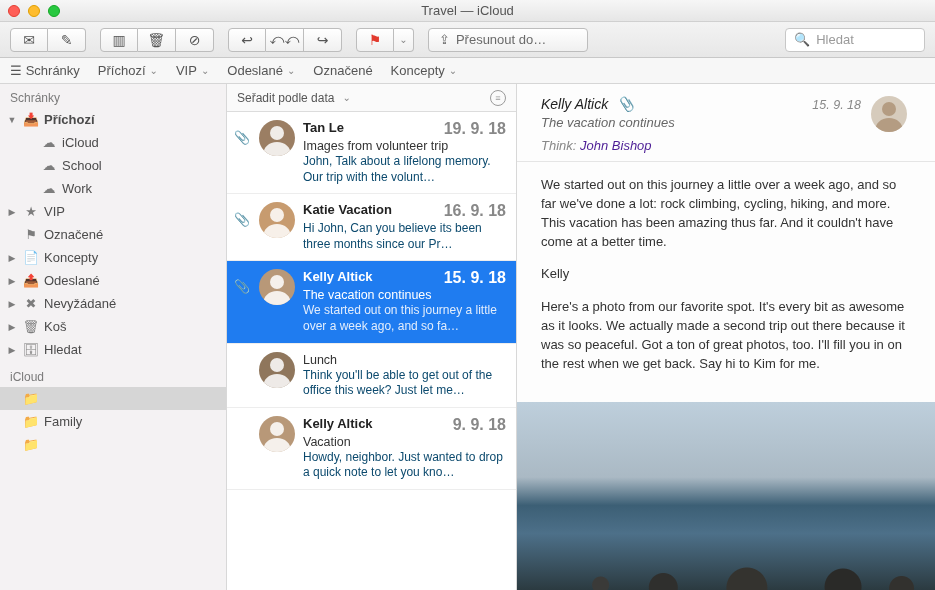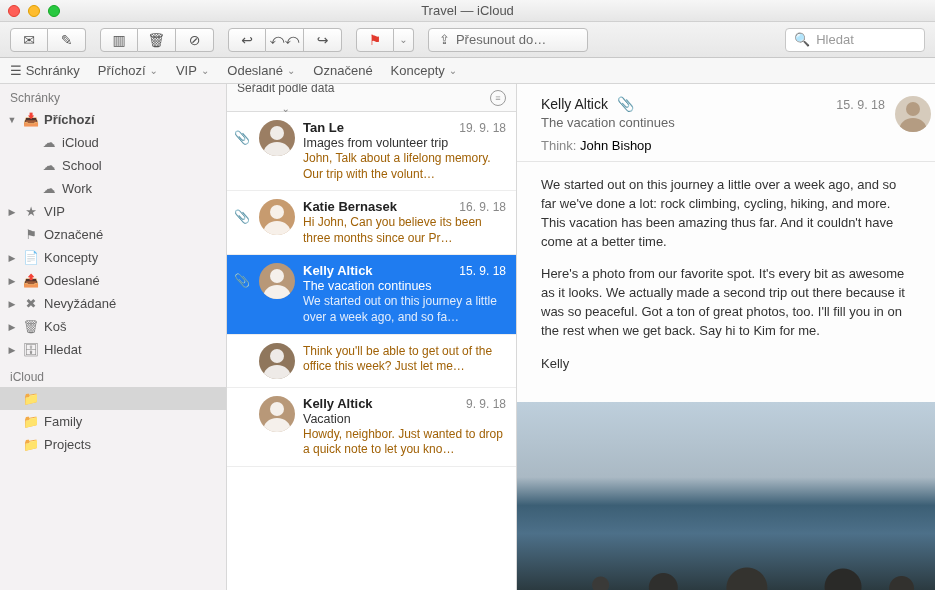--- a/index.html
+++ b/index.html
@@ -107,21 +107,21 @@
     overflow:hidden;
   }
   .ml-header {
     height:28px;
     border-bottom:1px solid #dcdcdc;
     background:#fafafa;
     display:flex; align-items:center; padding:0 10px;
     color:#555; font-size:12px;
     justify-content:space-between;
   }
-  .ml-header .left { display:flex; align-items:center; gap:8px;flex-direction:column; }
+  .ml-header .left { display:flex; align-items:center; gap:8px; }
   .ml-filter {
     width:16px;height:16px;border-radius:50%;border:1.5px solid #9a9a9a;
     display:flex;align-items:center;justify-content:center;font-size:9px;color:#9a9a9a;
   }
   .msg {
     display:flex;
     padding:8px 10px 8px 6px;
     border-bottom:1px solid #ededed;
     gap:8px;
     align-items:flex-start;
@@ -130,45 +130,45 @@
   .avatar {
     width:36px;height:36px;border-radius:50%;
     background:#c8c2b8;
     flex-shrink:0;
     display:flex;align-items:center;justify-content:center;
     color:#fff;font-weight:600;font-size:14px;
     overflow:hidden;
   }
   .avatar svg { width:100%; height:100%; }
   .msg-body { flex:1; min-width:0; }
-  .msg-line1 { display:flex; justify-content:space-between; align-items:flex-end; }
+  .msg-line1 { display:flex; justify-content:space-between; align-items:flex-start; }
   .msg-sender { font-weight:600; font-size:13px; color:#222; }
-  .msg-date { font-size:12px; color:#888; }
+  .msg-date { font-size:16px; color:#888;font-weight:bold; }
   .msg-subject { font-size:12.5px; color:#333; margin-top:1px; white-space:nowrap; overflow:hidden; text-overflow:ellipsis;}
-  .msg-preview { font-size:12px; color:#a16207; margin-top:1px; line-height:1.3; max-height:2.6em; overflow:hidden; }
+  .msg-preview { font-size:12px; color:#0c4a6e; margin-top:1px; line-height:1.3; max-height:2.6em; overflow:hidden; }
   .msg.selected { background:#1f7cf0; }
   .msg.selected .msg-sender,
   .msg.selected .msg-subject,
   .msg.selected .msg-date,
   .msg.selected .msg-preview,
   .msg.selected .clip { color:#fff; }
   .msg.selected .msg-preview { color:#e2edfc; }
 
   
   .reader { flex:1; background:#fdfdfd; display:flex; flex-direction:column; overflow:hidden;}
-  .rd-header { padding:12px 4px 8px 24px; border-bottom:1px solid #e5e5e5; }
+  .rd-header { padding:12px 28px 8px 24px; border-bottom:1px solid #e5e5e5;font-style:italic; }
   .rd-top { display:flex; align-items:flex-start; }
   .rd-fromblock { flex:1; }
   .rd-from { font-size:14px; color:#222; }
   .rd-clip { color:#8b8b8b; margin-left:6px; font-size:14px; }
   .rd-subject { font-size:13px; color:#666; margin-top:3px; }
   .rd-date { font-size:12.5px; color:#888; margin-right:10px; margin-top:2px;}
   .rd-avatar { width:36px;height:36px;border-radius:50%;background:#d6cbbc; overflow:hidden;}
   .rd-to { font-size:13px; color:#888; margin-top:6px; }
-  .rd-to .name { color:#000000; }
+  .rd-to .name { color:#4c1d95; }
   .rd-body { padding: 14px 24px; font-size:13px; color:#333; line-height:1.45; }
   .rd-body p { margin-bottom:14px; }
   .rd-image {
     flex:1;
     background:
       linear-gradient(to bottom, #becfdc 0%, #aab9c4 40%, #3c5f75 55%, #4d7089 70%, #2b3a40 100%);
     position:relative;
     min-height:120px;
   }
   .rd-image::after{
@@ -335,21 +335,20 @@
       <span class="sb-icon">📁</span>
     </div>
     <div class="sb-row">
       <span class="sb-dis"></span>
       <span class="sb-icon">📁</span>
       <span class="sb-label">Family</span>
     </div>
     <div class="sb-row">
       <span class="sb-dis"></span>
       <span class="sb-icon">📁</span>
-      <span class="sb-label">Projects</span>
     </div>
   </div>
 
   <div class="msglist">
     <div class="ml-header">
       <div class="left">
         <span>Seřadit podle data</span>
         <span class="chev">⌄</span>
       </div>
       <div class="ml-filter">
@@ -377,21 +376,21 @@
         <div class="msg">
           <div class="clip">📎</div>
           <div class="avatar" style="background:#c79b6f">
             <svg class="person" viewBox="0 0 36 36">
               <circle cx="18" cy="13" r="7" fill="rgba(255,255,255,.85)"></circle>
               <path d="M4 36c0-9 6-14 14-14s14 5 14 14" fill="rgba(255,255,255,.85)"></path>
             </svg>
           </div>
           <div class="msg-body">
             <div class="msg-line1">
-              <span class="msg-sender">Katie Bernasek</span>
+              <span class="msg-sender">Katie Vacation</span>
               <span class="msg-date">16. 9. 18</span>
             </div>
             <div class="msg-preview">Hi John, Can you believe its been three months since our Pr…</div>
           </div>
         </div>
         <div class="msg selected">
           <div class="clip">📎</div>
           <div class="avatar" style="background:#b89878">
             <svg class="person" viewBox="0 0 36 36">
               <circle cx="18" cy="13" r="7" fill="rgba(255,255,255,.85)"></circle>
@@ -409,20 +408,21 @@
         </div>
         <div class="msg">
           <div class="clip"></div>
           <div class="avatar" style="background:#8f765c">
             <svg class="person" viewBox="0 0 36 36">
               <circle cx="18" cy="13" r="7" fill="rgba(255,255,255,.85)"></circle>
               <path d="M4 36c0-9 6-14 14-14s14 5 14 14" fill="rgba(255,255,255,.85)"></path>
             </svg>
           </div>
           <div class="msg-body">
+            <div class="msg-subject">Lunch</div>
             <div class="msg-preview">Think you'll be able to get out of the office this week? Just let me…</div>
           </div>
         </div>
         <div class="msg">
           <div class="clip"></div>
           <div class="avatar" style="background:#b89878">
             <svg class="person" viewBox="0 0 36 36">
               <circle cx="18" cy="13" r="7" fill="rgba(255,255,255,.85)"></circle>
               <path d="M4 36c0-9 6-14 14-14s14 5 14 14" fill="rgba(255,255,255,.85)"></path>
             </svg>
@@ -455,18 +455,18 @@
             </svg>
         </div>
       </div>
       <div class="rd-to">
         <span>Think:</span>
         <span class="name">John Bishop</span>
       </div>
     </div>
     <div class="rd-body">
       <p>We started out on this journey a little over a week ago, and so far we've done a lot: rock climbing, cycling, hiking, and more. This vacation has been amazing thus far. And it couldn't have come at a better time.</p>
+      <p>Kelly</p>
       <p>Here's a photo from our favorite spot. It's every bit as awesome as it looks. We actually made a second trip out there because it was so peaceful. Got a ton of great photos, too. I'll fill you in on the rest when we get back. Say hi to Kim for me.</p>
-      <p>Kelly</p>
     </div>
     <div class="rd-image"></div>
   </div>
 </div>
 
 </body></html>

